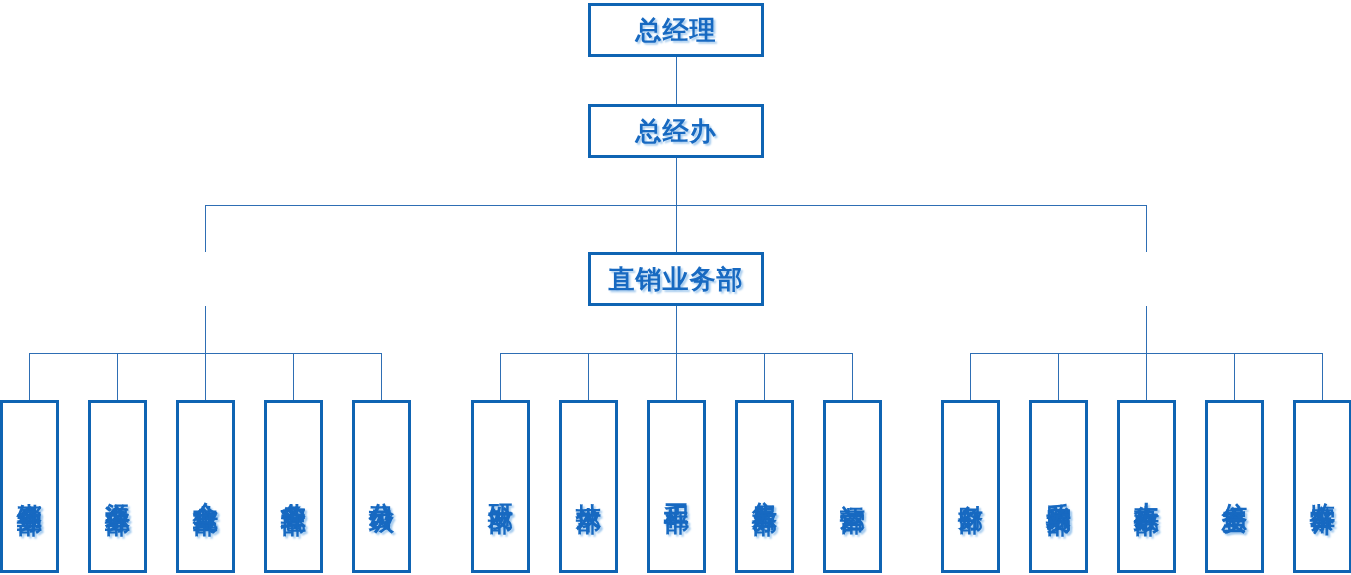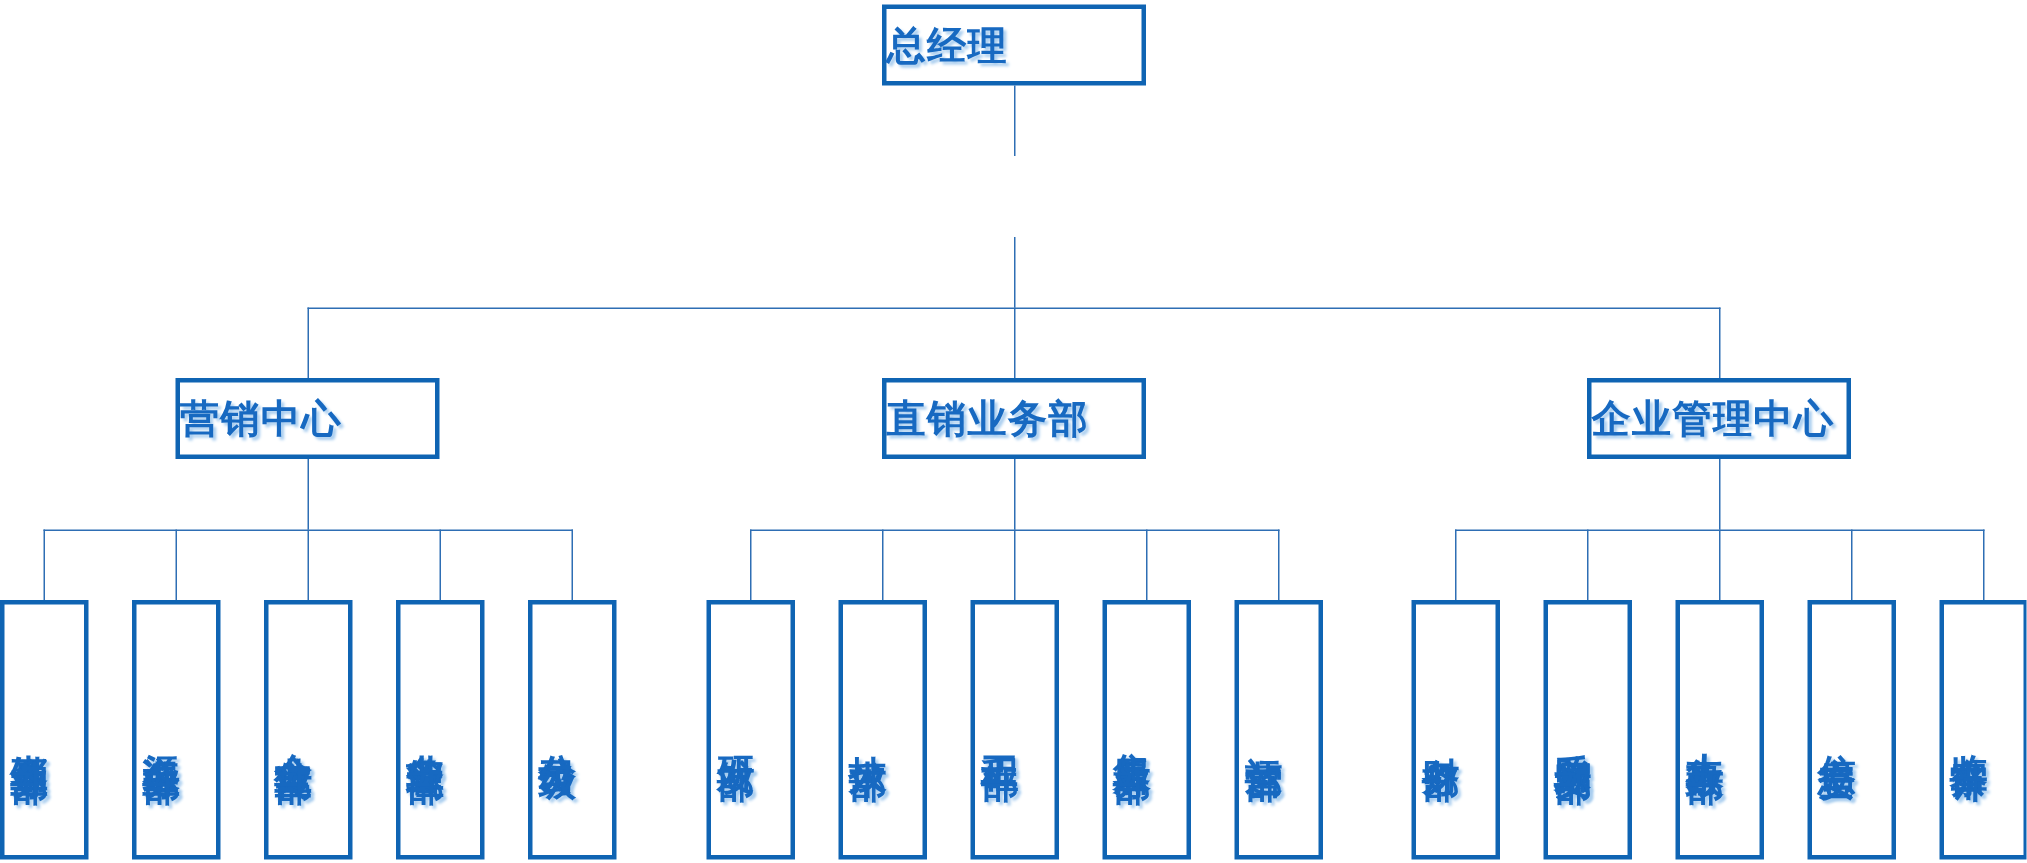--- a/index.html
+++ b/index.html
@@ -9,21 +9,21 @@
     --shadow:#a8cdef;
     --background:#ffffff;
   }
   *{margin:0;padding:0;box-sizing:border-box;}
   body{background:var(--background);font-family:"DejaVu Sans","Liberation Sans",sans-serif;}
   .canvas{position:relative;width:1351px;height:575px;background:var(--background);overflow:hidden;}
   .node{
     position:absolute;
     background:var(--background);
     border:3px solid var(--border);
-    display:flex;align-items:center;justify-content:flex-start;
+    display:flex;align-items:center;justify-content:center;
     color:var(--text);
     font-weight:bold;
   }
   .h-node{width:176px;height:54px;font-size:26px;}
   .v-node{width:59px;height:173px;top:400px;font-size:25px;}
   .h-node .label{white-space:nowrap;text-shadow:2px 2px 2px var(--shadow);letter-spacing:1px;}
   .v-node .label{
     writing-mode:vertical-rl;
     text-orientation:upright;
     letter-spacing:2px;
@@ -35,29 +35,26 @@
 </style>
 </head>
 <body>
 
 <div class="canvas">
 
   <div class="node h-node" style="left:588px;top:3px">
     <span class="label">总经理</span>
   </div>
 
+  <div class="node h-node" style="left:588px;top:104px">
+    <span class="label">总经办</span>
+  </div>
 
-  <div class="node h-node" style="left:117px;top:252px">
-    <span class="label">营销中心</span>
-  </div>
   <div class="node h-node" style="left:588px;top:252px">
     <span class="label">直销业务部</span>
-  </div>
-  <div class="node h-node" style="left:1058px;top:252px">
-    <span class="label">企业管理中心</span>
   </div>
 
   <div class="node v-node" style="left:0px">
       <span class="label">直销业务部</span>
     </div>
   <div class="node v-node" style="left:88px">
       <span class="label">渠道业务部</span>
     </div>
   <div class="node v-node" style="left:176px">
       <span class="label">企业宣传部</span>

